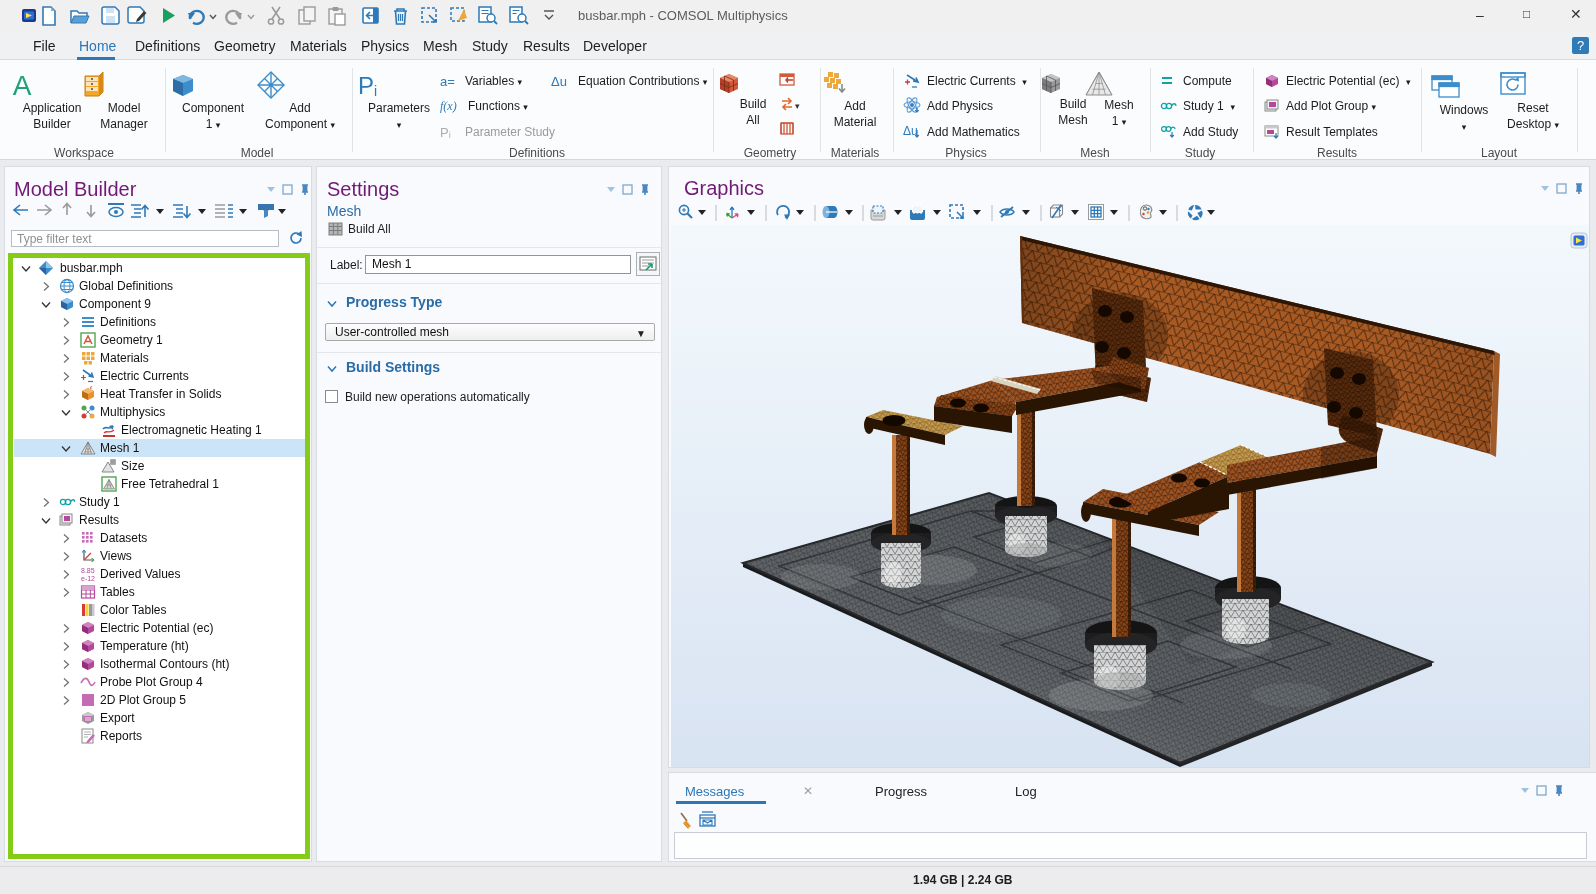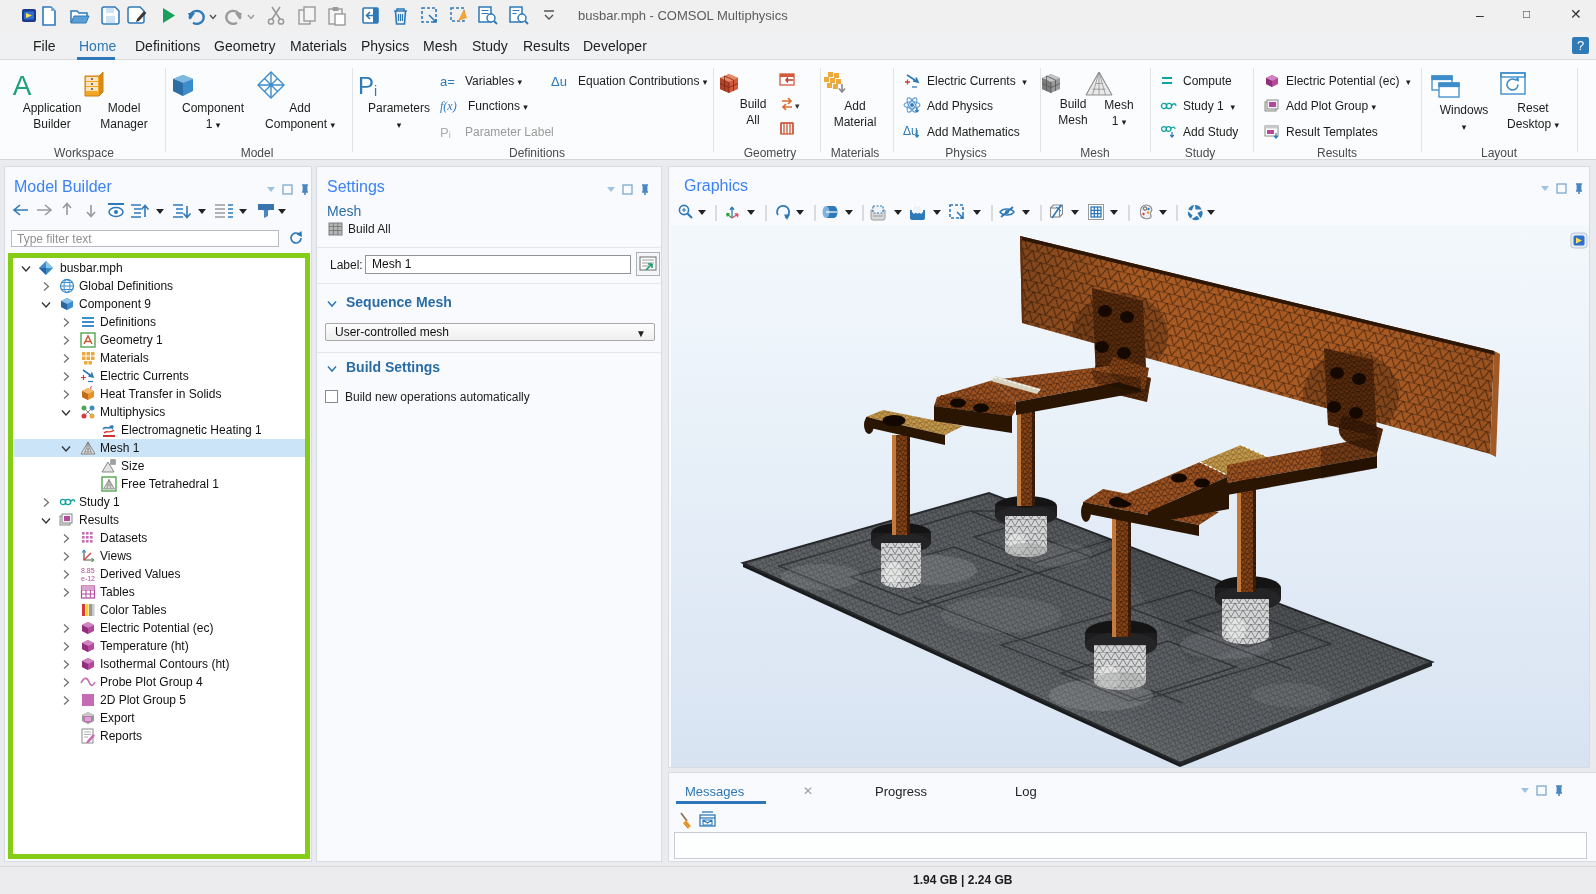--- a/index.html
+++ b/index.html
@@ -10,21 +10,21 @@
   .menubar { left:0; top:32px; width:1596px; height:28px; background:#f0f1f2; border-bottom:1px solid #d9dadc; }
   .mtab { position:absolute; top:6px; font-size:14px; color:#1f1f1f; }
   .ribbon { left:0; top:60px; width:1596px; height:100px; background:#fbfcfd; border-bottom:1px solid #d5d8db; }
   .rsep { position:absolute; top:8px; width:1px; height:84px; background:#e1e3e6; }
   .rlabel { position:absolute; top:86px; font-size:12px; color:#4a4a4a; text-align:center; }
   .bigbtn { position:absolute; text-align:center; font-size:12px; color:#1c1c1c; line-height:16px; }
   .rowbtn { position:absolute; font-size:12px; color:#1c1c1c; white-space:nowrap; height:17px; display:flex; align-items:center; gap:5px; }
   .rowbtn svg { flex:0 0 auto; }
   .rowbtn span.t { position:relative; top:0; }
   .panel { position:absolute; background:#f9fafd; border:1px solid #d8dbdf; }
-  .ptitle { position:absolute; font-size:16px; color:#3b82f6; }
+  .ptitle { position:absolute; font-size:20px; color:#701a75; }
   .treerow { position:absolute; left:1px; height:18px; width:298px; font-size:12px; color:#111; }
   .trlabel { position:absolute; top:2px; white-space:nowrap; }
   .shead { position:absolute; font-size:14px; color:#2a6ca6; font-weight:bold; }
   .statusbar { left:0; top:866px; width:1596px; height:28px; background:#ececee; border-top:1px solid #d8d8d8; }
   svg { display:block; }
 </style>
 </head>
 <body>
 
 <div class="abs titlebar">
@@ -230,21 +230,21 @@
   <div class="rowbtn" style="left:440px;top:37px;">
       <svg width="23" height="14" viewBox="0 0 23 14">
         <text x="0" y="11" font-size="12" fill="#2e7ab9" font-style="italic" font-family="Liberation Serif">f(x)</text>
       </svg> 
       <span class="t">Functions <span style="font-size:9px;">▾</span></span>
     </div>
   <div class="rowbtn" style="left:440px;top:63px;color:#9b9b9b;">
       <svg width="20" height="14" viewBox="0 0 20 14">
         <text x="0" y="12" font-size="13" fill="#adadad" font-family="Liberation Sans">Pᵢ</text>
       </svg> 
-      <span class="t">Parameter Label</span>
+      <span class="t">Parameter Study</span>
     </div>
   <div class="rowbtn" style="left:551px;top:12px;">
       <svg width="22" height="14" viewBox="0 0 22 14">
         <text x="0" y="12" font-size="13" fill="#2e7ab9" font-family="Liberation Sans">Δu</text>
       </svg> 
       <span class="t">Equation Contributions <span style="font-size:9px;">▾</span></span>
     </div>
 
   <div class="bigbtn" style="left:716px;top:10px;width:74px;">
     <svg width="26" height="26" viewBox="0 0 26 26">
@@ -856,21 +856,21 @@
   <svg class="abs" style="left:319px;top:85px;" width="24" height="24" viewBox="0 0 24 24">
       <rect x="0.5" y="0.5" width="23" height="23" fill="#f4f6f8" stroke="#aab0b6"></rect>
       <rect x="4" y="5" width="16" height="13" fill="#fff" stroke="#6a6a6a"></rect>
       <path d="M6,8 h12 M6,11 h12 M6,14 h7" stroke="#9a9a9a"></path>
       <path d="M10,18 L16,12 M16,12 v4 M16,12 h-4" stroke="#1d9a6c" stroke-width="1.6" fill="none"></path>
     </svg>
   <div class="abs" style="left:0px;top:80px;width:346px;height:1px;background:#e4e6e9;"></div>
   <div class="abs" style="left:13px;top:91px;font-size:12px;color:#1c1c1c;">Label:</div>
   <div class="abs" style="left:48px;top:88px;width:266px;height:19px;background:#fff;border:1px solid #949494;font-size:12px;color:#111;padding-left:6px;line-height:17px;">Mesh 1</div>
   <div class="abs" style="left:0px;top:116px;width:346px;height:1px;background:#e4e6e9;"></div>
-  <div class="shead" style="left:29px;top:127px;">Sequence Mesh</div>
+  <div class="shead" style="left:29px;top:127px;">Progress Type</div>
   <svg class="abs" style="left:10px;top:133px;" width="10" height="8" viewBox="0 0 10 8">
       <path d="M1,1.5 L5,6 L9,1.5" stroke="#2d77b8" stroke-width="1.5" fill="none"></path>
     </svg>
   <div class="abs" style="left:8px;top:156px;width:330px;height:18px;background:linear-gradient(#fdfdfd,#eeeeee);border:1px solid #a9a9a9;border-radius:2px;font-size:12px;color:#111;padding-left:9px;line-height:16px;">User-controlled mesh
     <span style="position:absolute;right:8px;top:2px;color:#222;font-size:10px;">▼</span>
   </div>
   <div class="abs" style="left:0px;top:185px;width:346px;height:1px;background:#e4e6e9;"></div>
   <div class="shead" style="left:29px;top:192px;">Build Settings</div>
   <svg class="abs" style="left:10px;top:198px;" width="10" height="8" viewBox="0 0 10 8">
       <path d="M1,1.5 L5,6 L9,1.5" stroke="#2d77b8" stroke-width="1.5" fill="none"></path>

